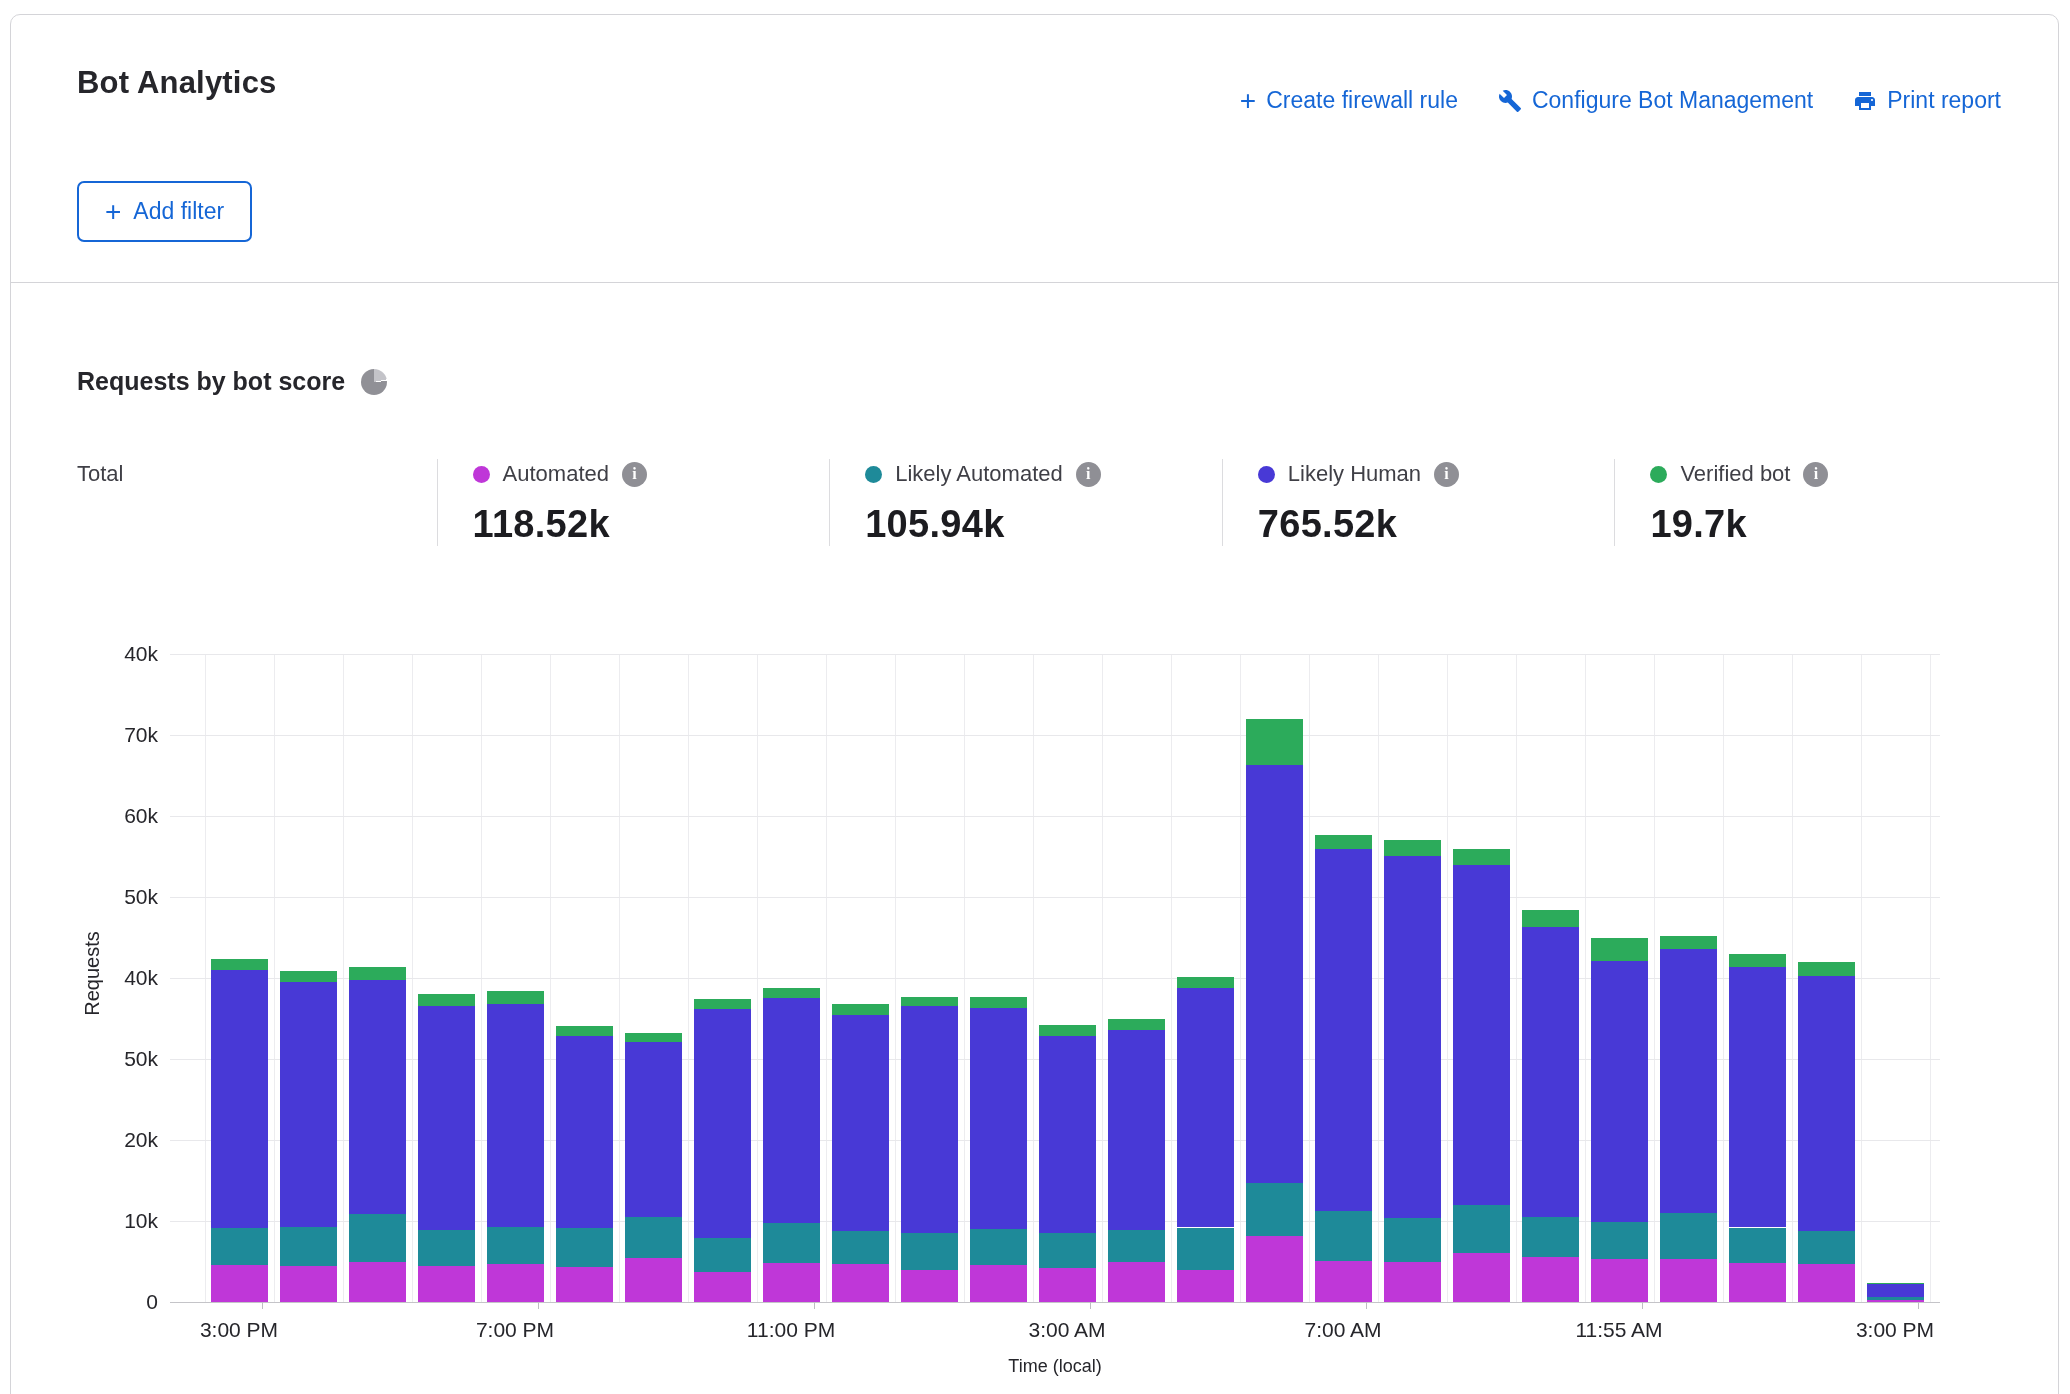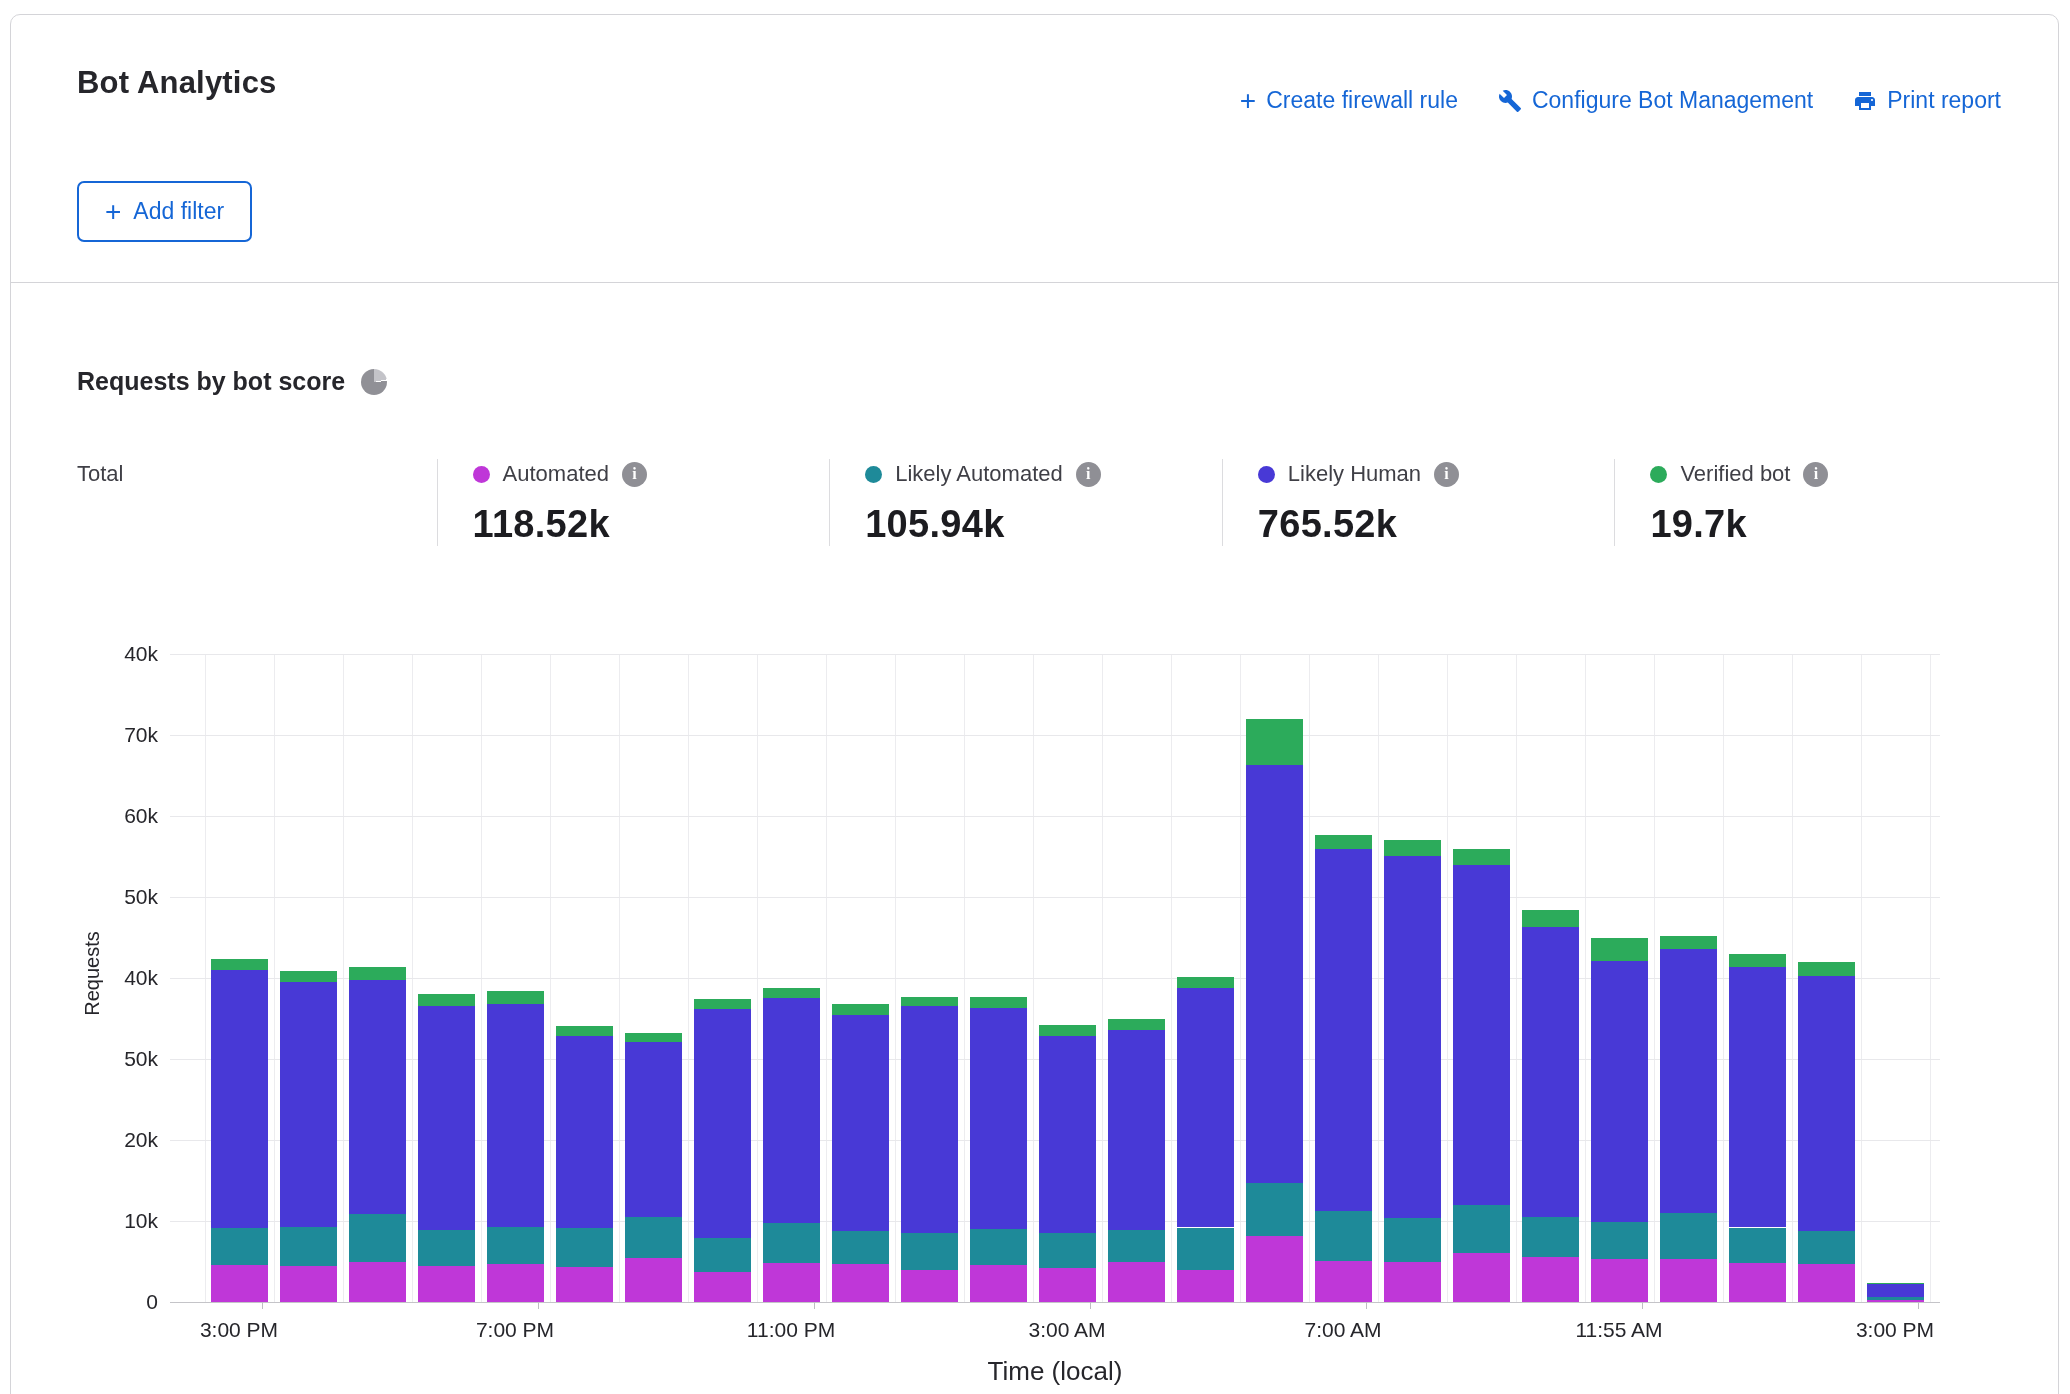--- a/index.html
+++ b/index.html
@@ -57,21 +57,21 @@
   .hgrid.axis { background:#c4c4c8; }
   .vgrid { position:absolute; top:0; width:1px; height:100%; background:#ececef; }
   .xtick-mark { position:absolute; top:100%; width:1px; height:7px; background:#bdbdc2; }
   .bar { position:absolute; bottom:0; pointer-events:auto; }
   .bar .seg { position:absolute; left:0; width:100%; }
   .ytick { position:absolute; width:100px; text-align:right; font-size:21px; color:#26262b; }
   .xtick { position:absolute; top:1318px; width:160px; text-align:center; font-size:21px; color:#26262b; }
   .ylabel { position:absolute; left:-18px; top:962px; width:220px; text-align:center;
             font-size:20px; color:#26262b; transform:rotate(-90deg); transform-origin:center; }
   .xlabel { position:absolute; left:955px; top:1356px; width:200px; text-align:center;
-            font-size:26px; color:#26262b; }
+            font-size:18px; color:#26262b; }
 </style>
 </head>
 <body>
 
 <div class="card">
 
   <h1 class="page-title">Bot Analytics</h1>
 
   <div class="header-actions">
     <a class="action-link">

